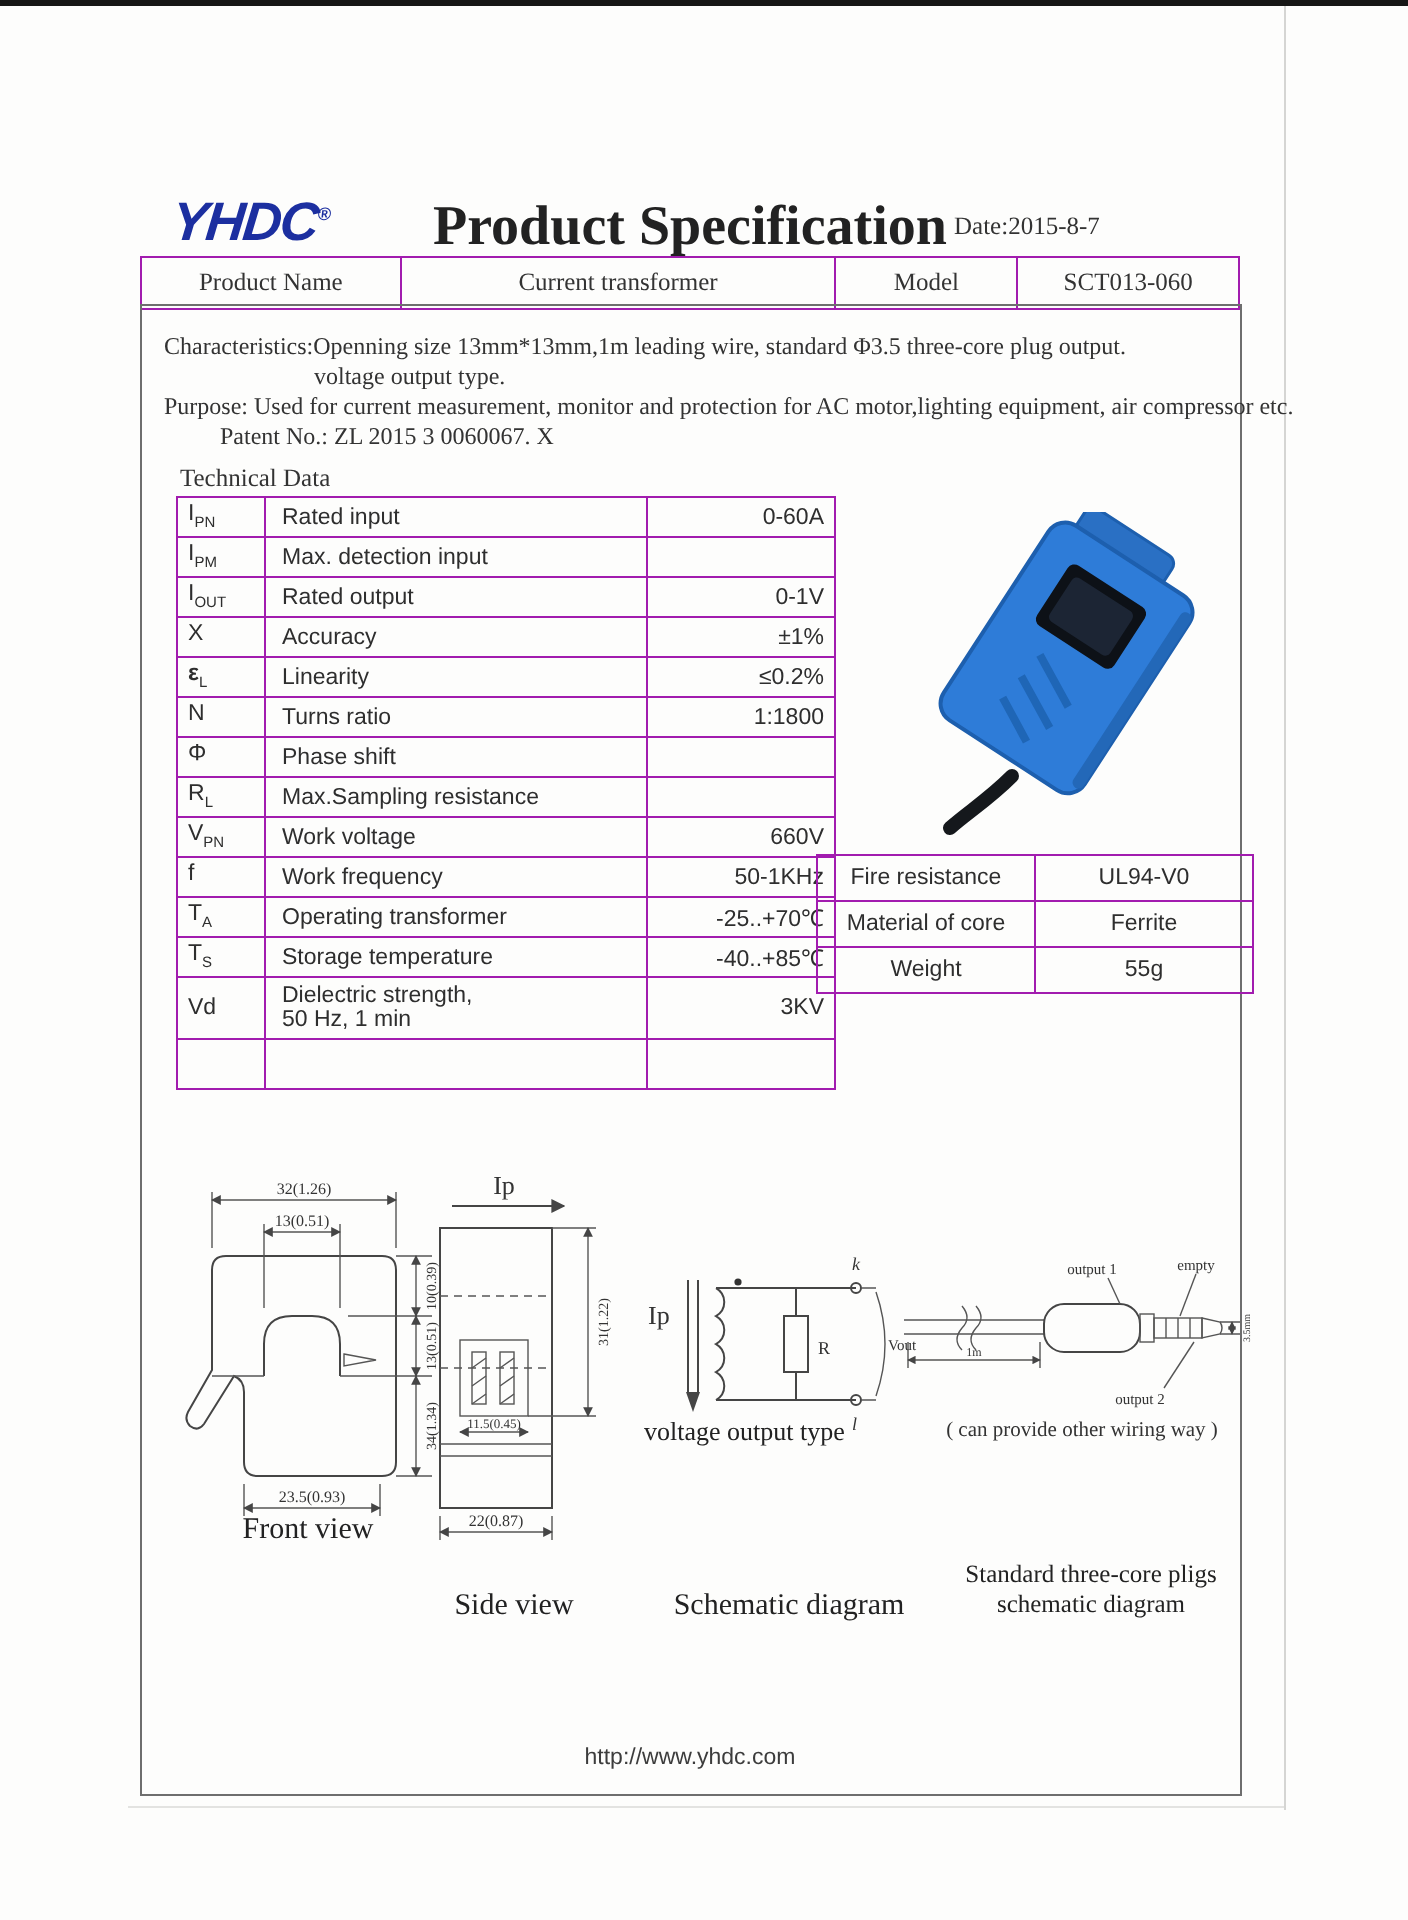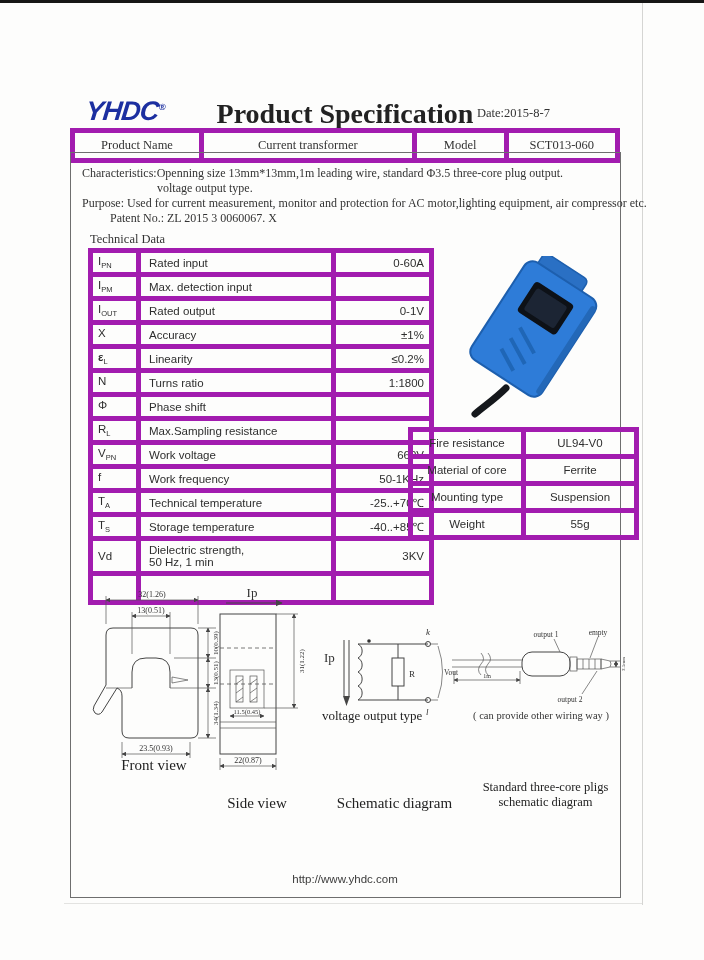--- a/index.html
+++ b/index.html
@@ -11,21 +11,21 @@
 
   .logo{position:absolute;left:86px;top:96px;font-family:"Liberation Sans",sans-serif;
         font-size:27px;font-weight:bold;font-style:italic;color:#1c2fa0;letter-spacing:-1px;
         transform:skewX(-6deg);}
   .logo sup{font-size:9px;font-style:normal;letter-spacing:0;}
   .doc-title{position:absolute;left:195px;top:98px;width:300px;text-align:center;
         font-size:28px;font-weight:bold;color:#222;}
   .doc-date{position:absolute;left:477px;top:106px;font-size:12.5px;color:#333;}
 
   table{border-collapse:collapse;}
-  td{border:5px solid #a21caf;}
+  td{border:1px solid #a21caf;}
 
   .info-table{position:absolute;left:70px;top:128px;width:550px;}
   .info-table td{height:23px;text-align:center;font-size:12.5px;font-family:"Liberation Serif",serif;}
 
   .big-box{position:absolute;left:70px;top:152px;width:549px;height:744px;border:1px solid #6e6e6e;}
 
   .chars{position:absolute;font-size:12px;color:#333;white-space:nowrap;}
   .c1{left:82px;top:166px;}
   .c2{left:157px;top:181px;}
   .c3{left:82px;top:196px;}
@@ -152,21 +152,21 @@
       <td class="par">Work voltage</td>
       <td class="val">660V</td>
     </tr>
     <tr class="tr-n">
       <td class="sym"><span>f</span><sub></sub></td>
       <td class="par">Work frequency</td>
       <td class="val">50-1KHz</td>
     </tr>
     <tr class="tr-n">
       <td class="sym"><span>T</span><sub>A</sub></td>
-      <td class="par">Technical temperature</td>
+      <td class="par">Operating transformer</td>
       <td class="val">-25..+70℃</td>
     </tr>
     <tr class="tr-n">
       <td class="sym"><span>T</span><sub>S</sub></td>
       <td class="par">Storage temperature</td>
       <td class="val">-40..+85℃</td>
     </tr>
     <tr class="tr-t">
       <td class="sym"><span>Vd</span></td>
       <td class="par">
@@ -197,24 +197,20 @@
 
   <table class="props-table">
     <tbody>
         <tr>
       <td class="pn">Fire resistance</td>
       <td class="pv">UL94-V0</td>
     </tr>
     <tr>
       <td class="pn">Material of core</td>
       <td class="pv">Ferrite</td>
-    </tr>
-    <tr>
-      <td class="pn">Mounting type</td>
-      <td class="pv">Suspension</td>
     </tr>
     <tr>
       <td class="pn">Weight</td>
       <td class="pv">55g</td>
     </tr>
   </tbody>
     </table>
 
 
   <svg class="fv" width="140" height="200" viewBox="0 0 140 200">

